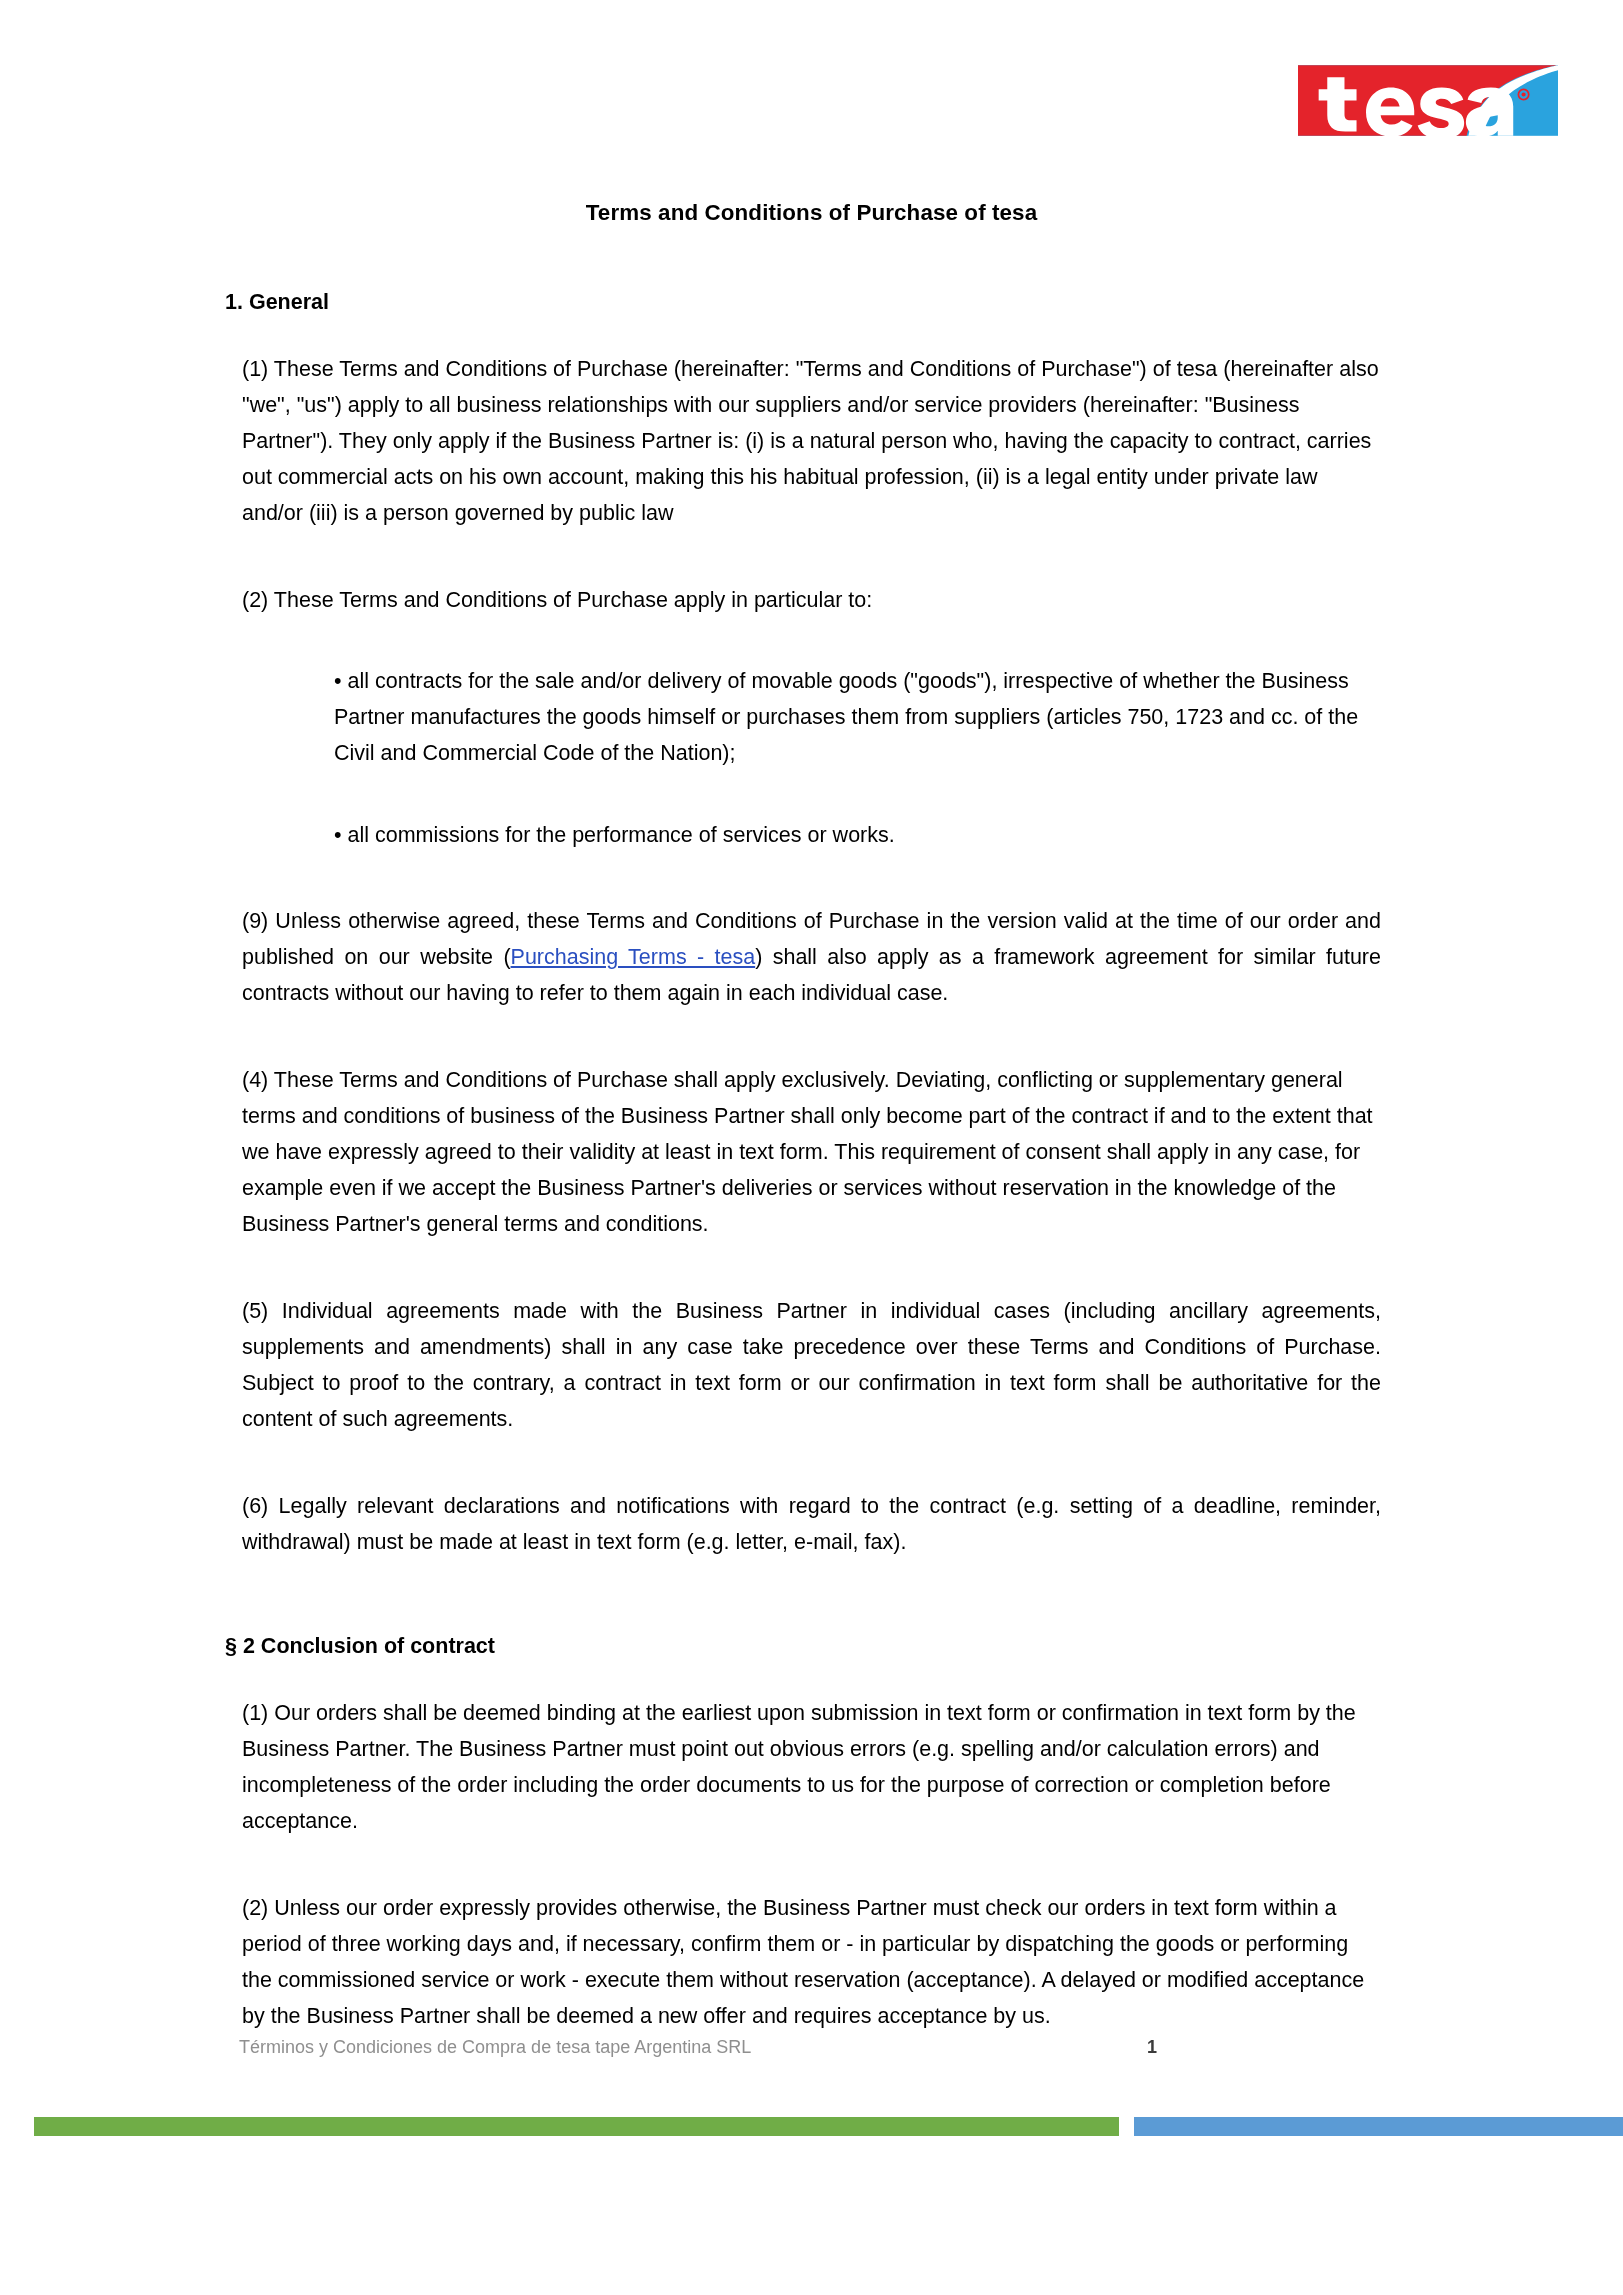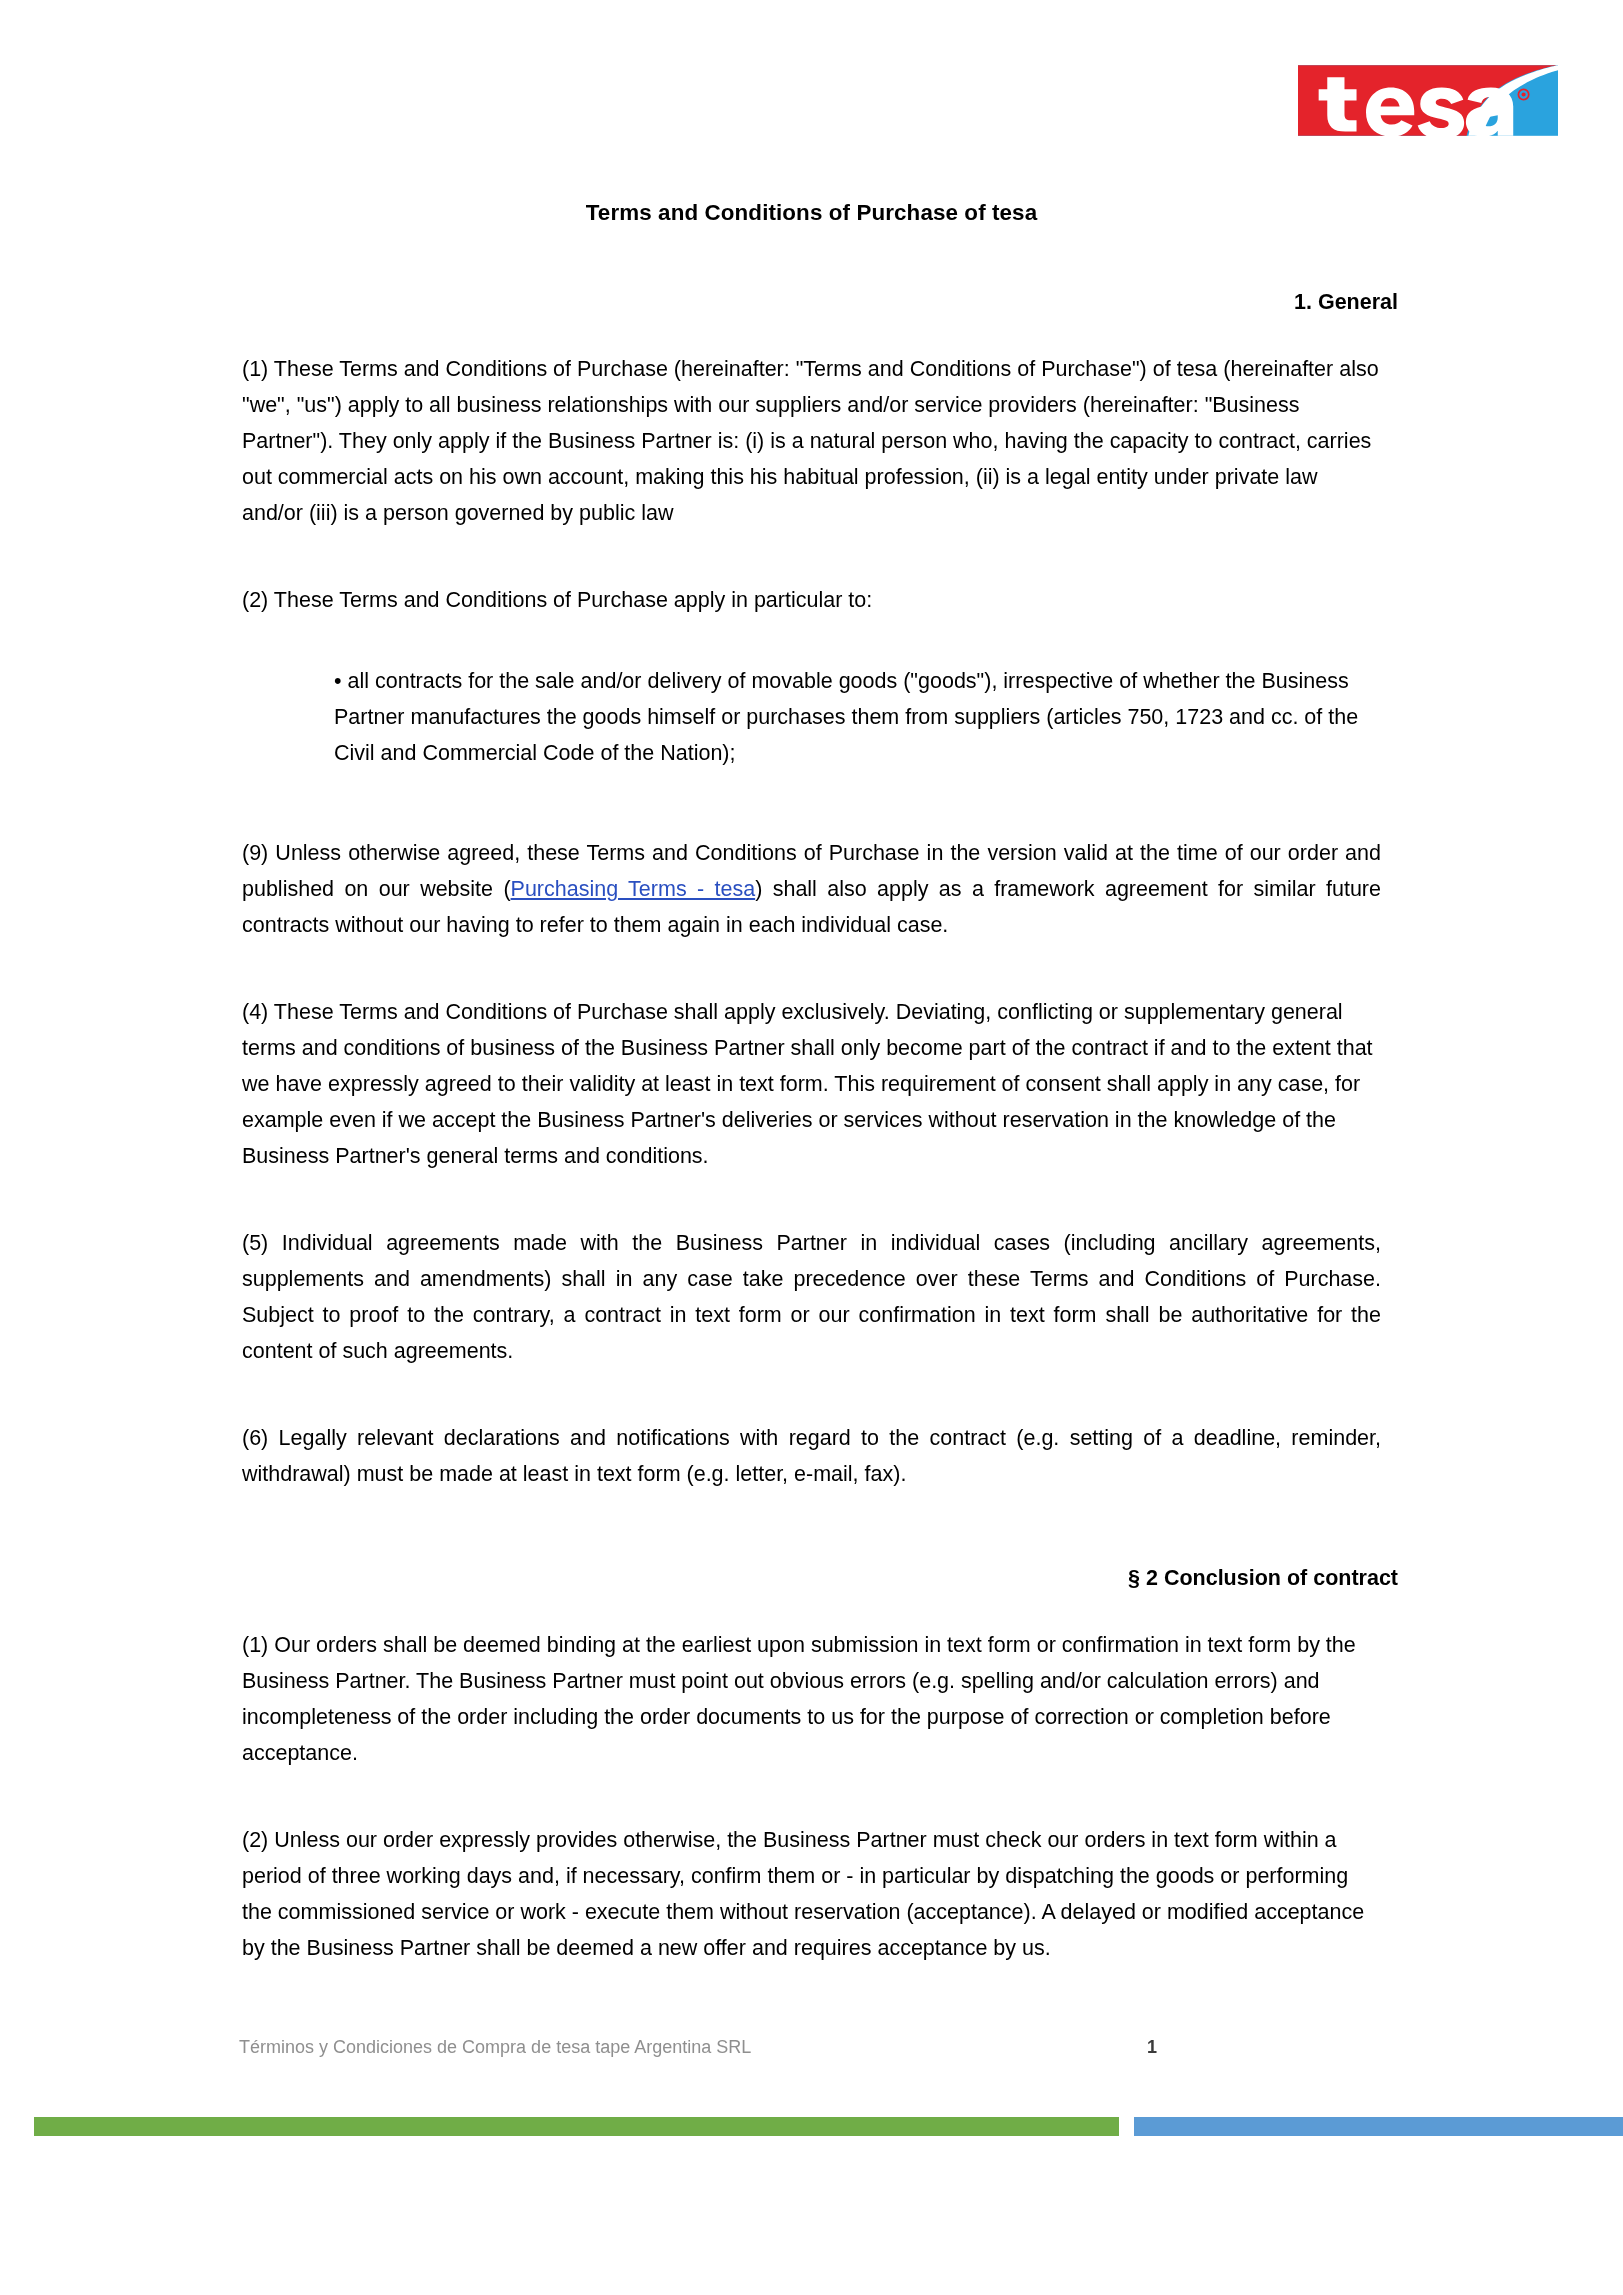--- a/index.html
+++ b/index.html
@@ -46,21 +46,20 @@
     margin: 0;
     padding-top: 200px;
     color: #000;
   }
 
   .section-heading {
     font-size: 21.5px;
     font-weight: bold;
     margin: 0;
     color: #000;
-    text-align: right;
   }
 
   p.para {
     font-size: 21.5px;
     line-height: 36px;
     margin: 17px;
     color: #000;
   }
 
   .para.justify { text-align: justify; }
@@ -166,20 +165,23 @@
     <div class="sp-pp"></div>
 
     <p class="para left">(2) These Terms and Conditions of Purchase apply in particular to:</p>
     <div class="sp-pb"></div>
 
     <p class="bullet">
       <span class="bullet-body">• all contracts for the sale and/or delivery of movable goods ("goods"), irrespective of whether the Business Partner manufactures the goods himself or purchases them from suppliers (articles 750, 1723 and cc. of the Civil and Commercial Code of the Nation);</span>
     </p>
     <div class="sp-bb"></div>
 
+    <p class="bullet">
+      <span class="bullet-body">• all commissions for the performance of services or works.</span>
+    </p>
     <div class="sp-pp"></div>
 
     <p class="para justify"><span>(9) Unless otherwise agreed, these Terms and Conditions of Purchase in the version valid at the time of our order and published on our website (</span><a class="link" href="#">Purchasing Terms - tesa</a><span>) shall also apply as a framework agreement for similar future contracts without our having to refer to them again in each individual case.</span></p>
     <div class="sp-pp"></div>
 
     <p class="para left">(4) These Terms and Conditions of Purchase shall apply exclusively. Deviating, conflicting or supplementary general terms and conditions of business of the Business Partner shall only become part of the contract if and to the extent that we have expressly agreed to their validity at least in text form. This requirement of consent shall apply in any case, for example even if we accept the Business Partner's deliveries or services without reservation in the knowledge of the Business Partner's general terms and conditions.</p>
     <div class="sp-pp"></div>
 
     <p class="para justify">(5) Individual agreements made with the Business Partner in individual cases (including ancillary agreements, supplements and amendments) shall in any case take precedence over these Terms and Conditions of Purchase. Subject to proof to the contrary, a contract in text form or our confirmation in text form shall be authoritative for the content of such agreements.</p>
     <div class="sp-pp"></div>

